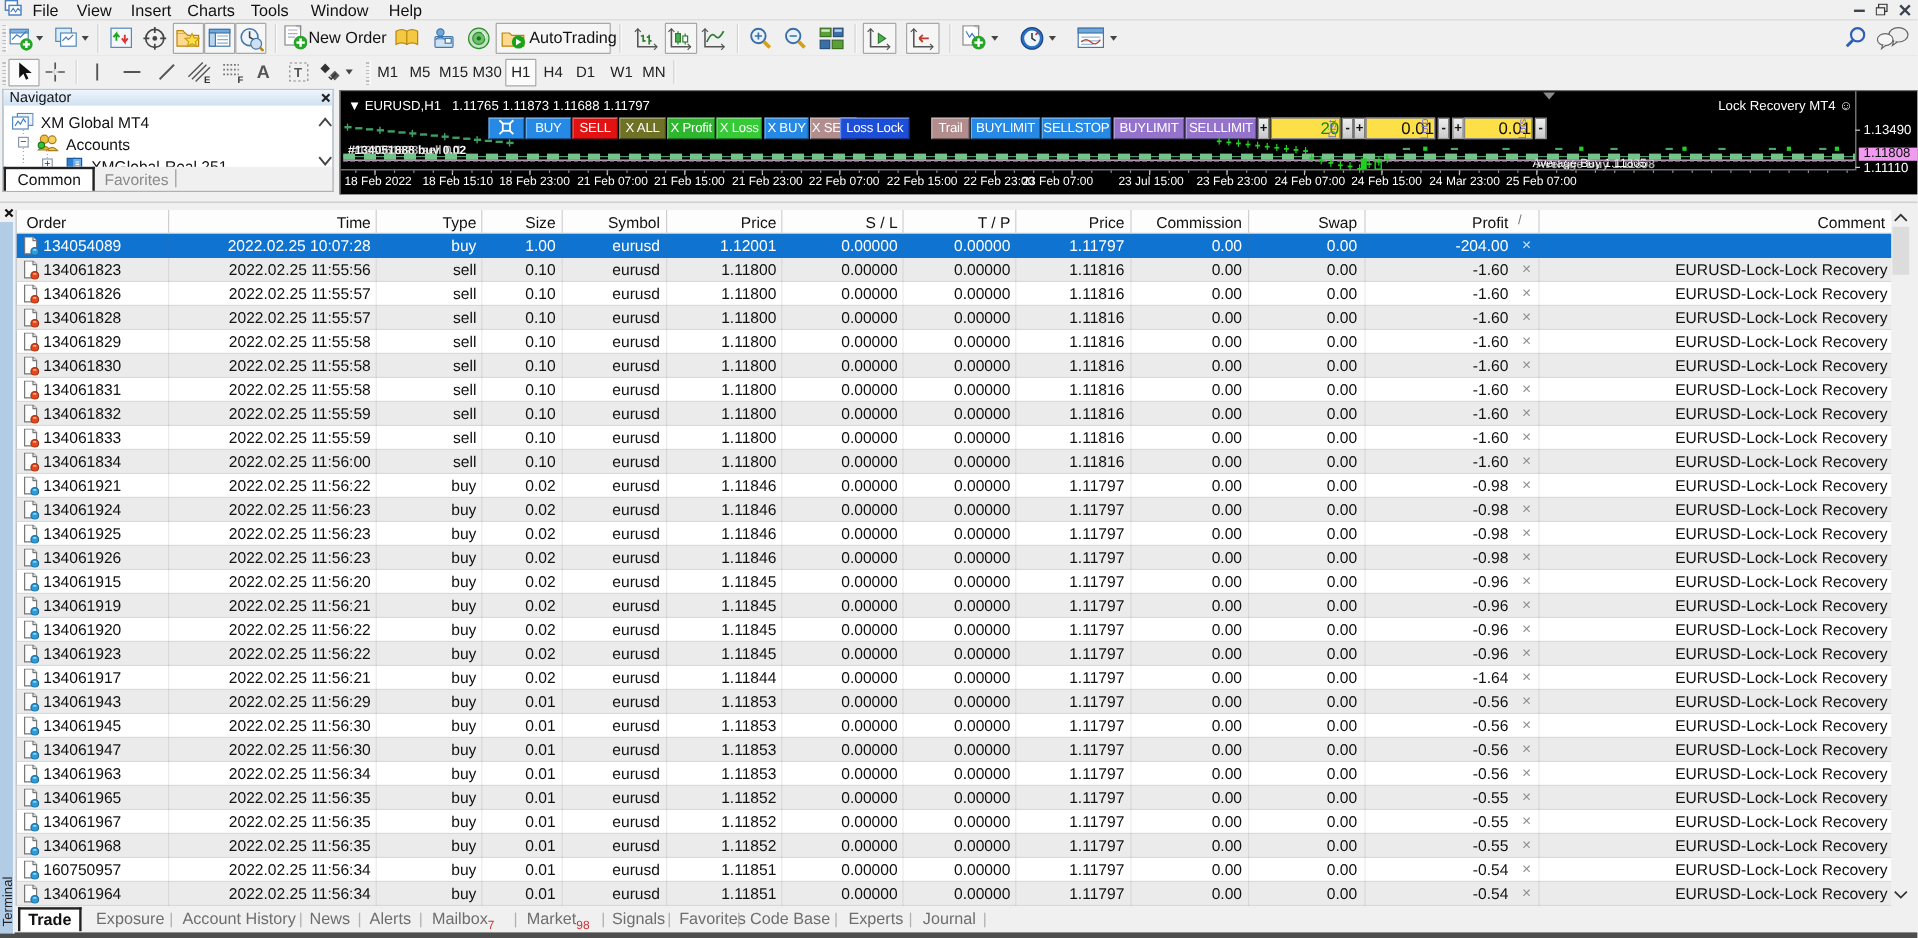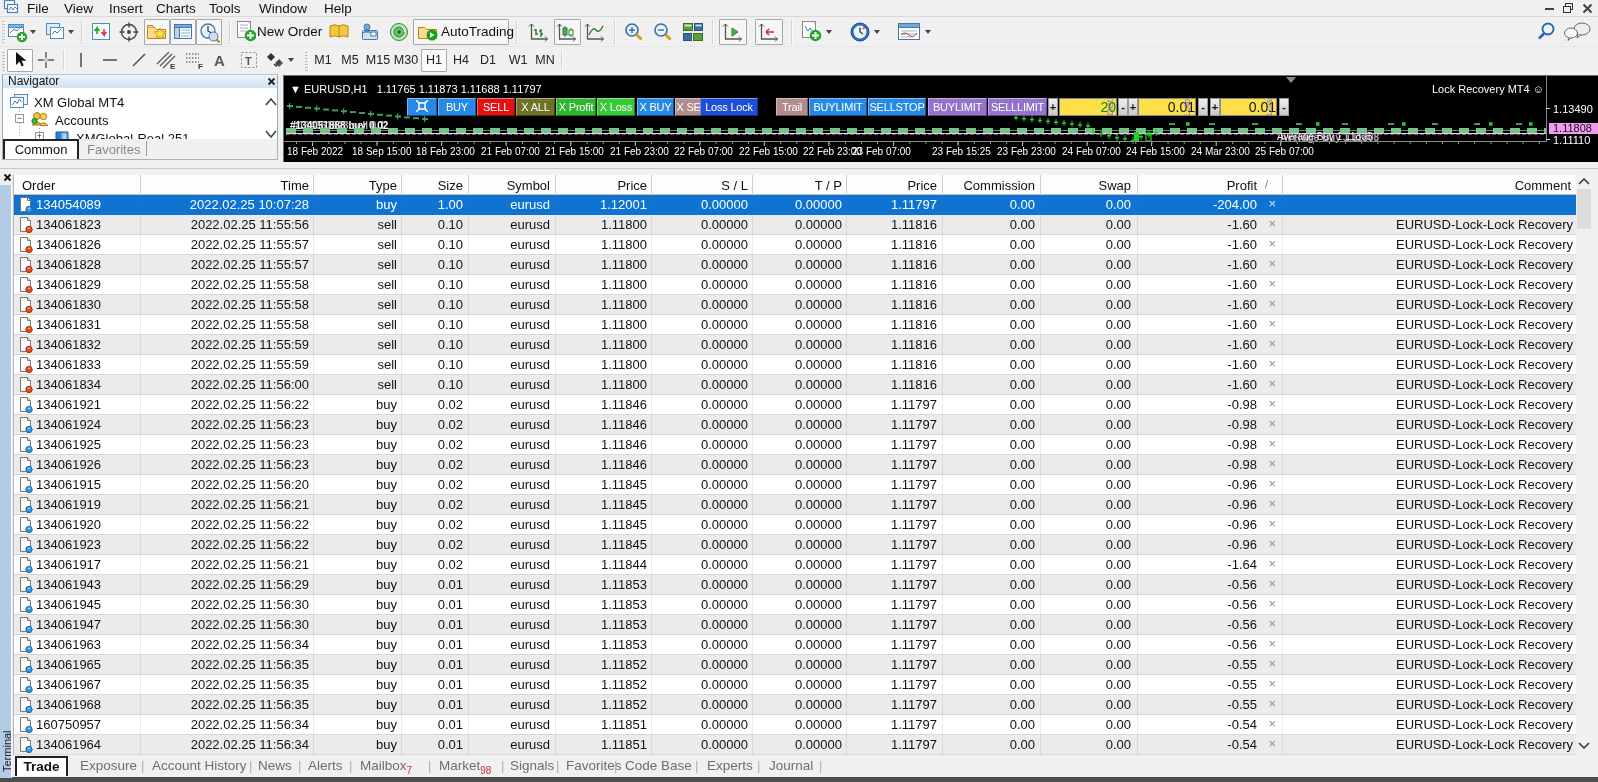--- a/index.html
+++ b/index.html
@@ -451,30 +451,30 @@
         <rect x="1232" y="47.2" width="6" height="1.8" fill="#4da372"></rect>
         <rect x="902" y="46.2" width="3.5" height="3.5" fill="#21d121"></rect>
         <rect x="1032" y="46.2" width="3.5" height="3.5" fill="#21d121"></rect>
         <rect x="1118" y="46.2" width="3.5" height="3.5" fill="#21d121"></rect>
         <rect x="1205" y="46.2" width="3.5" height="3.5" fill="#21d121"></rect>
         <rect x="1245" y="46.2" width="3.5" height="3.5" fill="#21d121"></rect>
       </svg>
 <div class="abs" style="left:1262px;top:0;width:1px;height:66px;background:#8a8a8a"></div>
 <div class="abs" style="left:0;top:65px;width:1262px;height:1px;background:#8a8a8a"></div>
 <div class="dlabel" style="left:3px">18 Feb 2022</div>
-<div class="dlabel" style="left:68px">18 Sep 15:00</div>
+<div class="dlabel" style="left:68px">18 Feb 15:10</div>
 <div class="dlabel" style="left:132px">18 Feb 23:00</div>
 <div class="dlabel" style="left:197px">21 Feb 07:00</div>
 <div class="dlabel" style="left:261px">21 Feb 15:00</div>
 <div class="dlabel" style="left:326px">21 Feb 23:00</div>
 <div class="dlabel" style="left:390px">22 Feb 07:00</div>
 <div class="dlabel" style="left:455px">22 Feb 15:00</div>
 <div class="dlabel" style="left:519px">22 Feb 23:00</div>
 <div class="dlabel" style="left:568px">23 Feb 07:00</div>
-<div class="dlabel" style="left:648px">23 Feb 15:25</div>
+<div class="dlabel" style="left:648px">23 Jul 15:00</div>
 <div class="dlabel" style="left:713px">23 Feb 23:00</div>
 <div class="dlabel" style="left:778px">24 Feb 07:00</div>
 <div class="dlabel" style="left:842px">24 Feb 15:00</div>
 <div class="dlabel" style="left:907px">24 Mar 23:00</div>
 <div class="dlabel" style="left:971px">25 Feb 07:00</div>
 <svg class="abs" style="left:0;top:0" width="1262" height="87" viewBox="0 0 1262 87">
         <rect x="28.0" y="66" width="1" height="4" fill="#ccc"></rect>
         <rect x="92.5" y="66" width="1" height="4" fill="#ccc"></rect>
         <rect x="157.1" y="66" width="1" height="4" fill="#ccc"></rect>
         <rect x="221.6" y="66" width="1" height="4" fill="#ccc"></rect>

